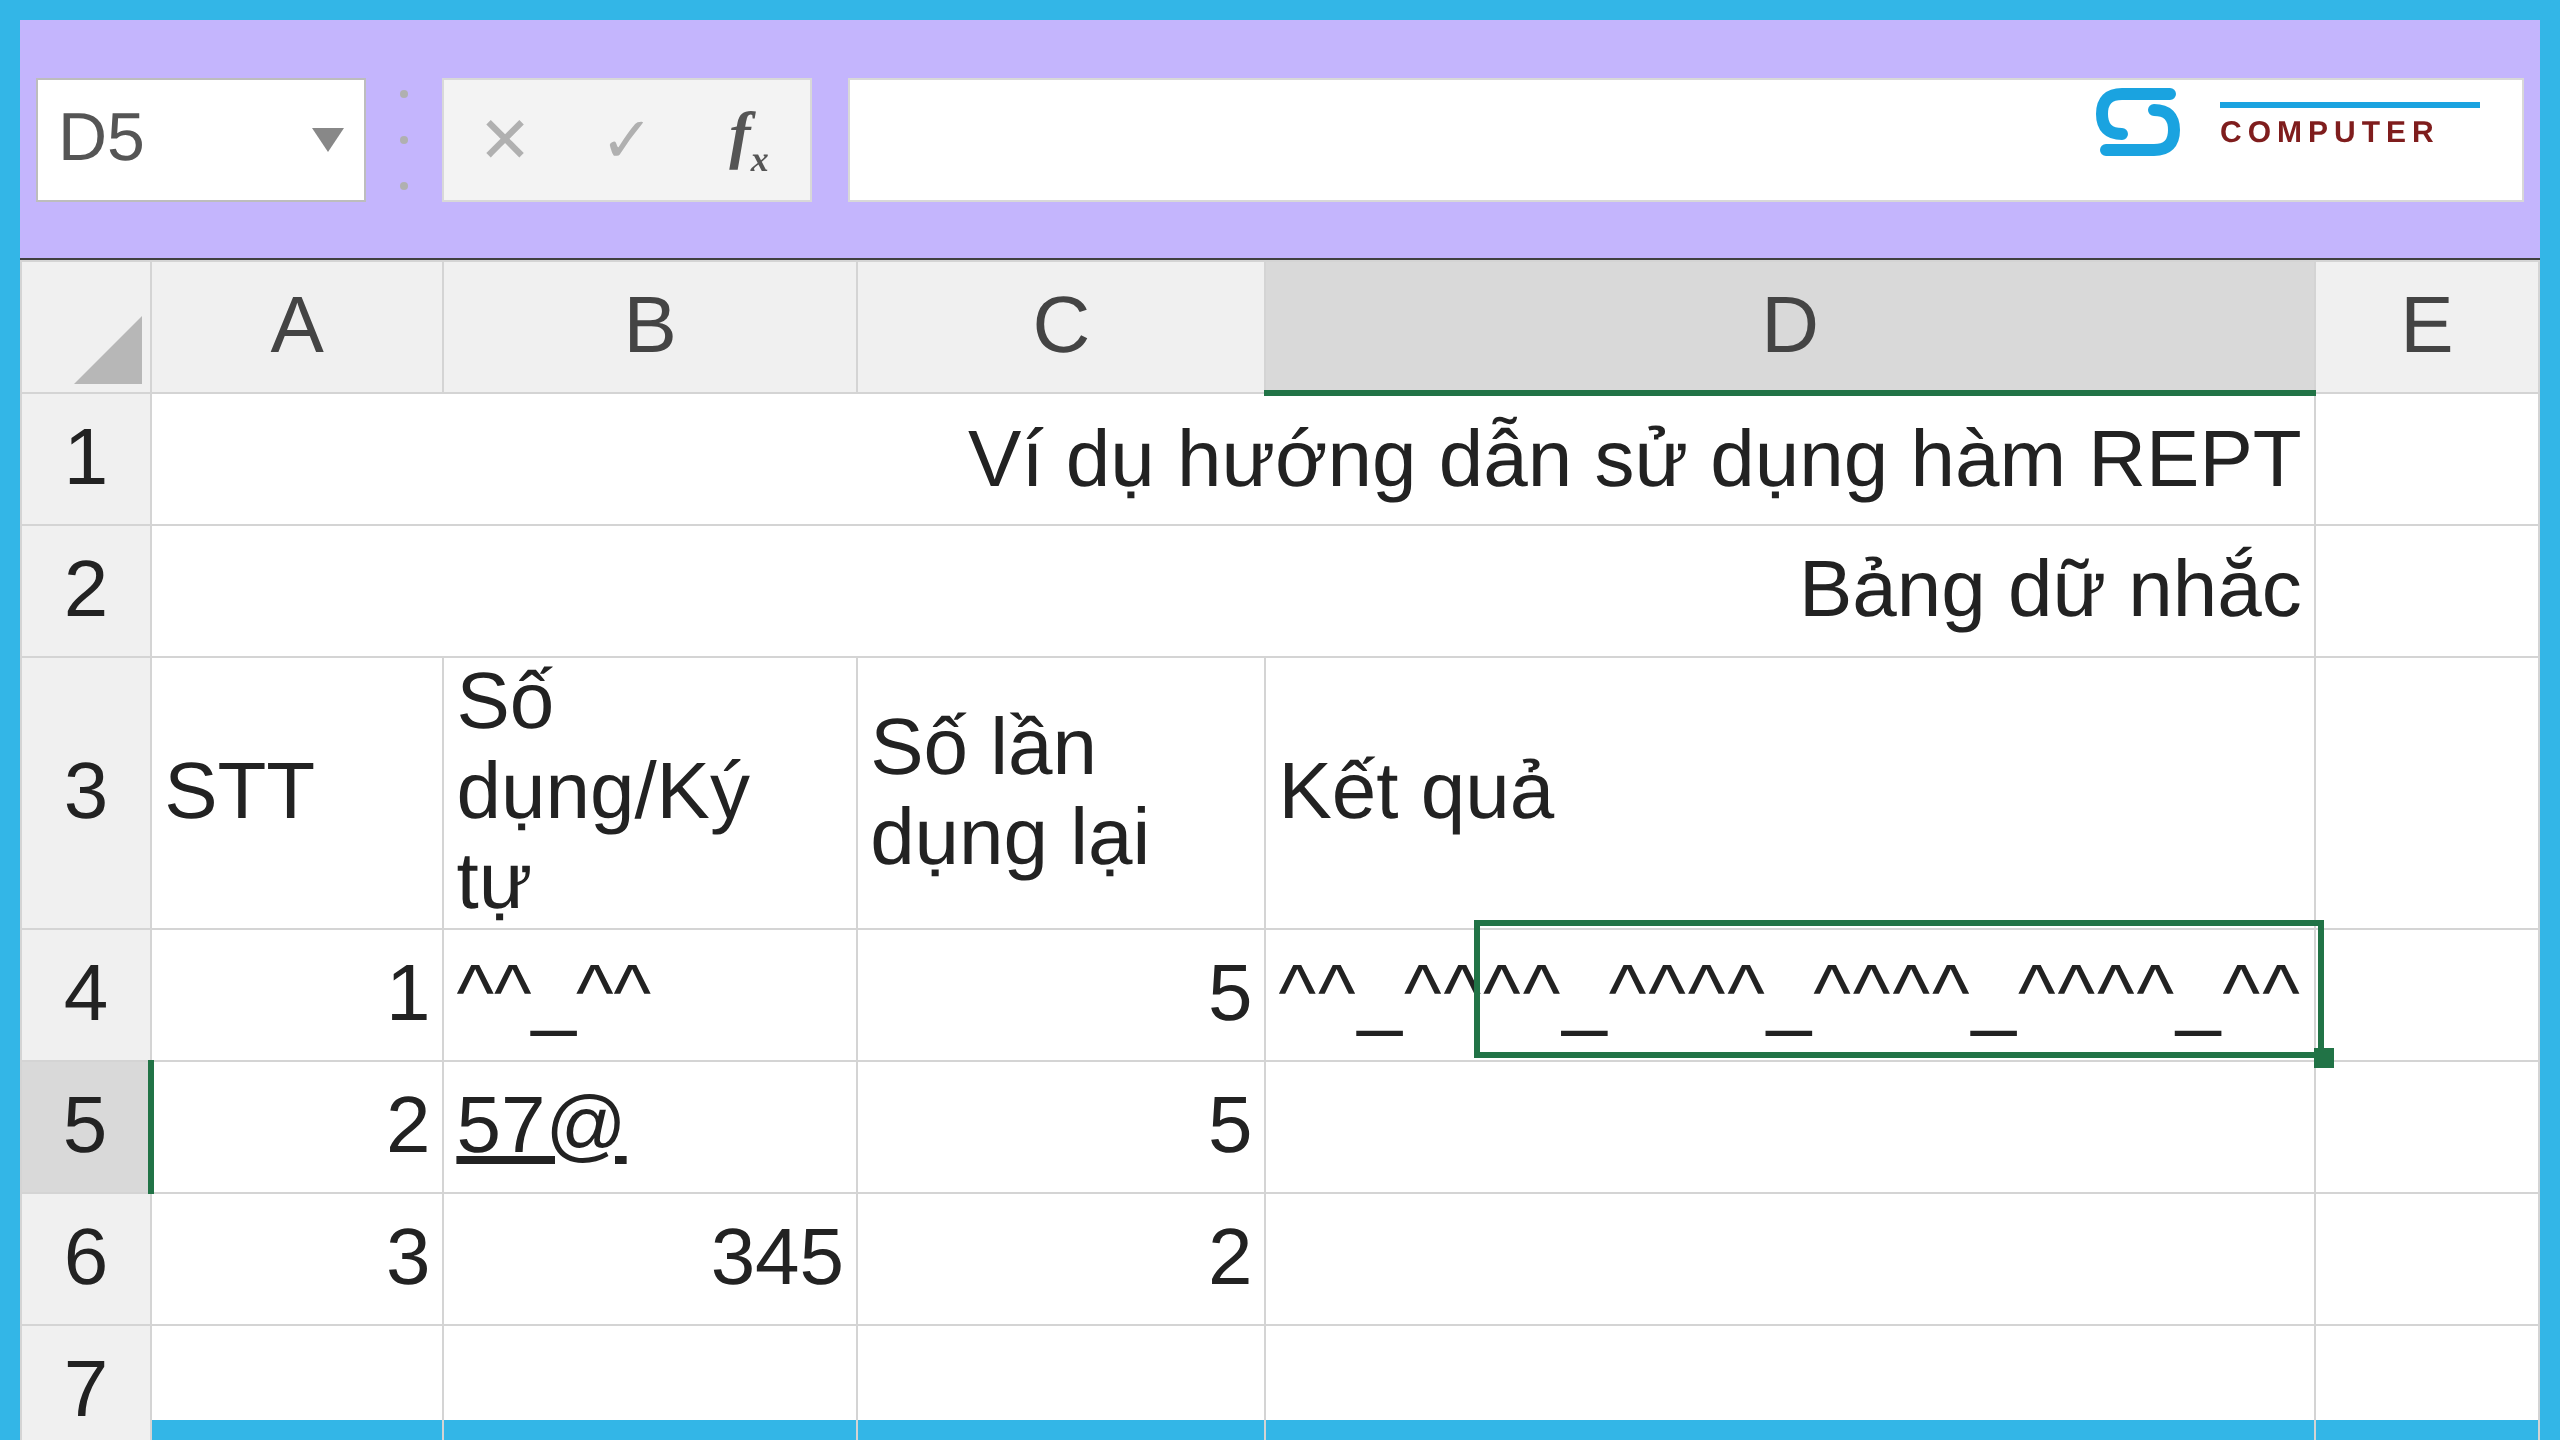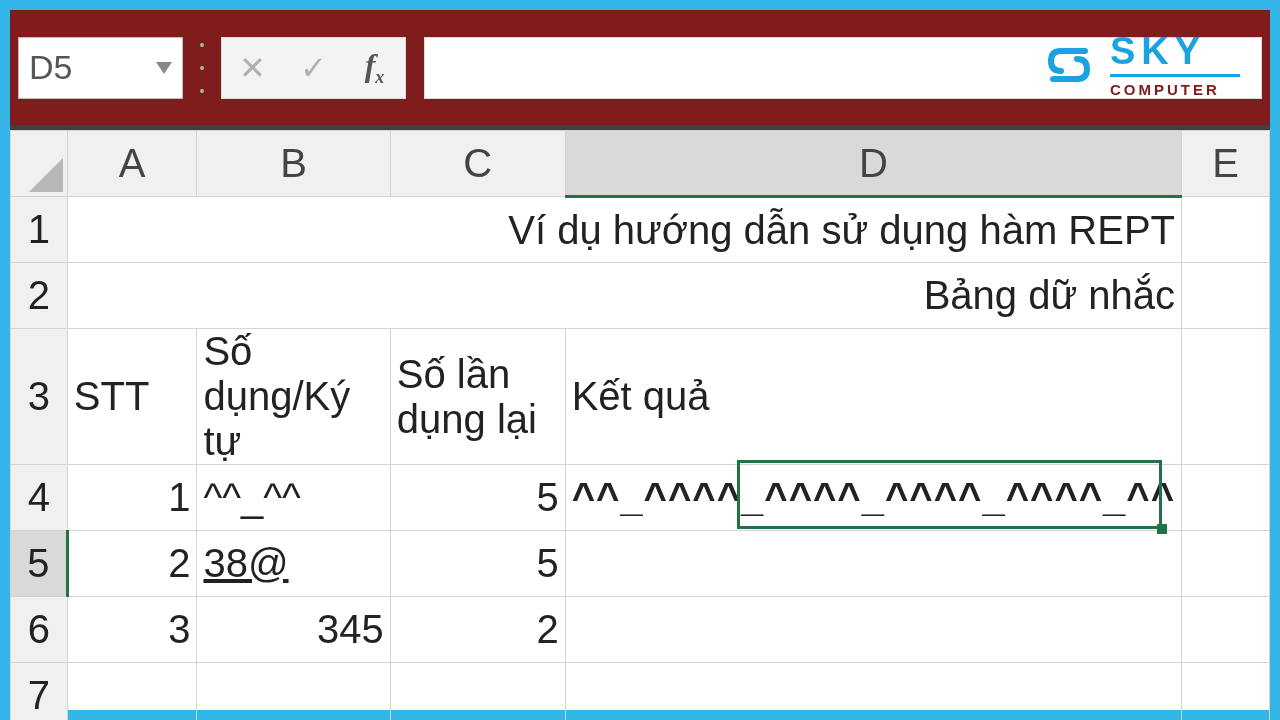--- a/index.html
+++ b/index.html
@@ -1,22 +1,22 @@
 <!DOCTYPE html>
 <html><head>
 <meta charset="utf-8">
 <style>
   * { box-sizing: border-box; margin: 0; padding: 0; }
   html, body { width: 1280px; height: 720px; font-family: Arial, sans-serif; }
   body { background: #33b6e7; padding: 10px; }
   .app { background: #fff; width: 100%; height: 100%; position: relative; }
   .toolbar {
     height: 120px;
-    background: #7f1d1d;
-    border-bottom: 5px solid #404040;
+    background: #c4b5fd;
+    border-bottom: 1px solid #404040;
     display: flex;
     align-items: center;
     padding: 0 8px;
     gap: 18px;
   }
   .namebox {
     width: 165px; height: 62px;
     background: #fff; border: 1px solid #bdbdbd;
     display: flex; align-items: center; justify-content: space-between;
     padding: 0 10px;
@@ -54,21 +54,21 @@
   .corner::after{content:"";position:absolute;right:4px;bottom:4px;width:0;height:0;border-left:34px solid transparent;border-bottom:34px solid #b7b7b7;}
   .colhead { background:#f0f0f0; text-align:center; font-size:40px; color:#444; height:66px; }
   .colhead.sel { background:#d9d9d9; border-bottom:3px solid #217346;}
   .rowhead { background:#f0f0f0; text-align:center; font-size:40px; color:#444; }
   .rowhead.sel { background:#d9d9d9; border-right:3px solid #217346;}
   tr.data td { height:66px; font-size:40px; color:#222; padding:0 6px; }
   td.merged { text-align:right; }
   td.left { text-align:left; }
   td.right { text-align:right; }
   td.link { color:#0563c1; text-decoration:underline; }
-  td.result4 { font-size:28px; letter-spacing:1px; text-align:right;font-weight:bold; }
+  td.result4 { font-size:28px; letter-spacing:1px; text-align:right; }
   .sel-cell { position:absolute; border:3px solid #217346; pointer-events:none; }
   .sel-handle { position:absolute; width:10px; height:10px; background:#217346; }
 </style>
 </head>
 <body>
 
 <div class="app">
 
   <div class="toolbar">
     <div class="namebox">
@@ -97,21 +97,20 @@
   <div class="logo">
     <div class="logo-glyph">
       <svg width="56" height="56" viewBox="0 0 56 56">
           <g fill="none" stroke="#1aa3e0" stroke-width="6" stroke-linecap="round">
             <path d="M44 14 L20 14 Q10 14 10 24 Q10 34 20 34"></path>
             <path d="M12 42 L36 42 Q46 42 46 32 Q46 22 36 22"></path>
           </g>
         </svg>
     </div>
     <div class="logo-text">
-      <div class="logo-sky">SKY</div>
       <div class="logo-hr"></div>
       <div class="logo-sub">COMPUTER</div>
     </div>
   </div>
 
   <div class="sheet">
     <table>
       <colgroup>
         <col class="rownum">
           <col class="cA">
@@ -151,21 +150,21 @@
         <td class="rowhead">4</td>
         <td class="right">1</td>
         <td class="left">^^_^^</td>
         <td class="right">5</td>
         <td class="left result4">^^_^^^^_^^^^_^^^^_^^^^_^^</td>
         <td></td>
       </tr>
       <tr class="data">
         <td class="rowhead sel">5</td>
         <td class="right">2</td>
-        <td class="left link">38@</td>
+        <td class="left link">57@</td>
         <td class="right">5</td>
         <td class="left"></td>
         <td></td>
       </tr>
       <tr class="data">
         <td class="rowhead">6</td>
         <td class="right">3</td>
         <td class="right">345</td>
         <td class="right">2</td>
         <td class="left"></td>

